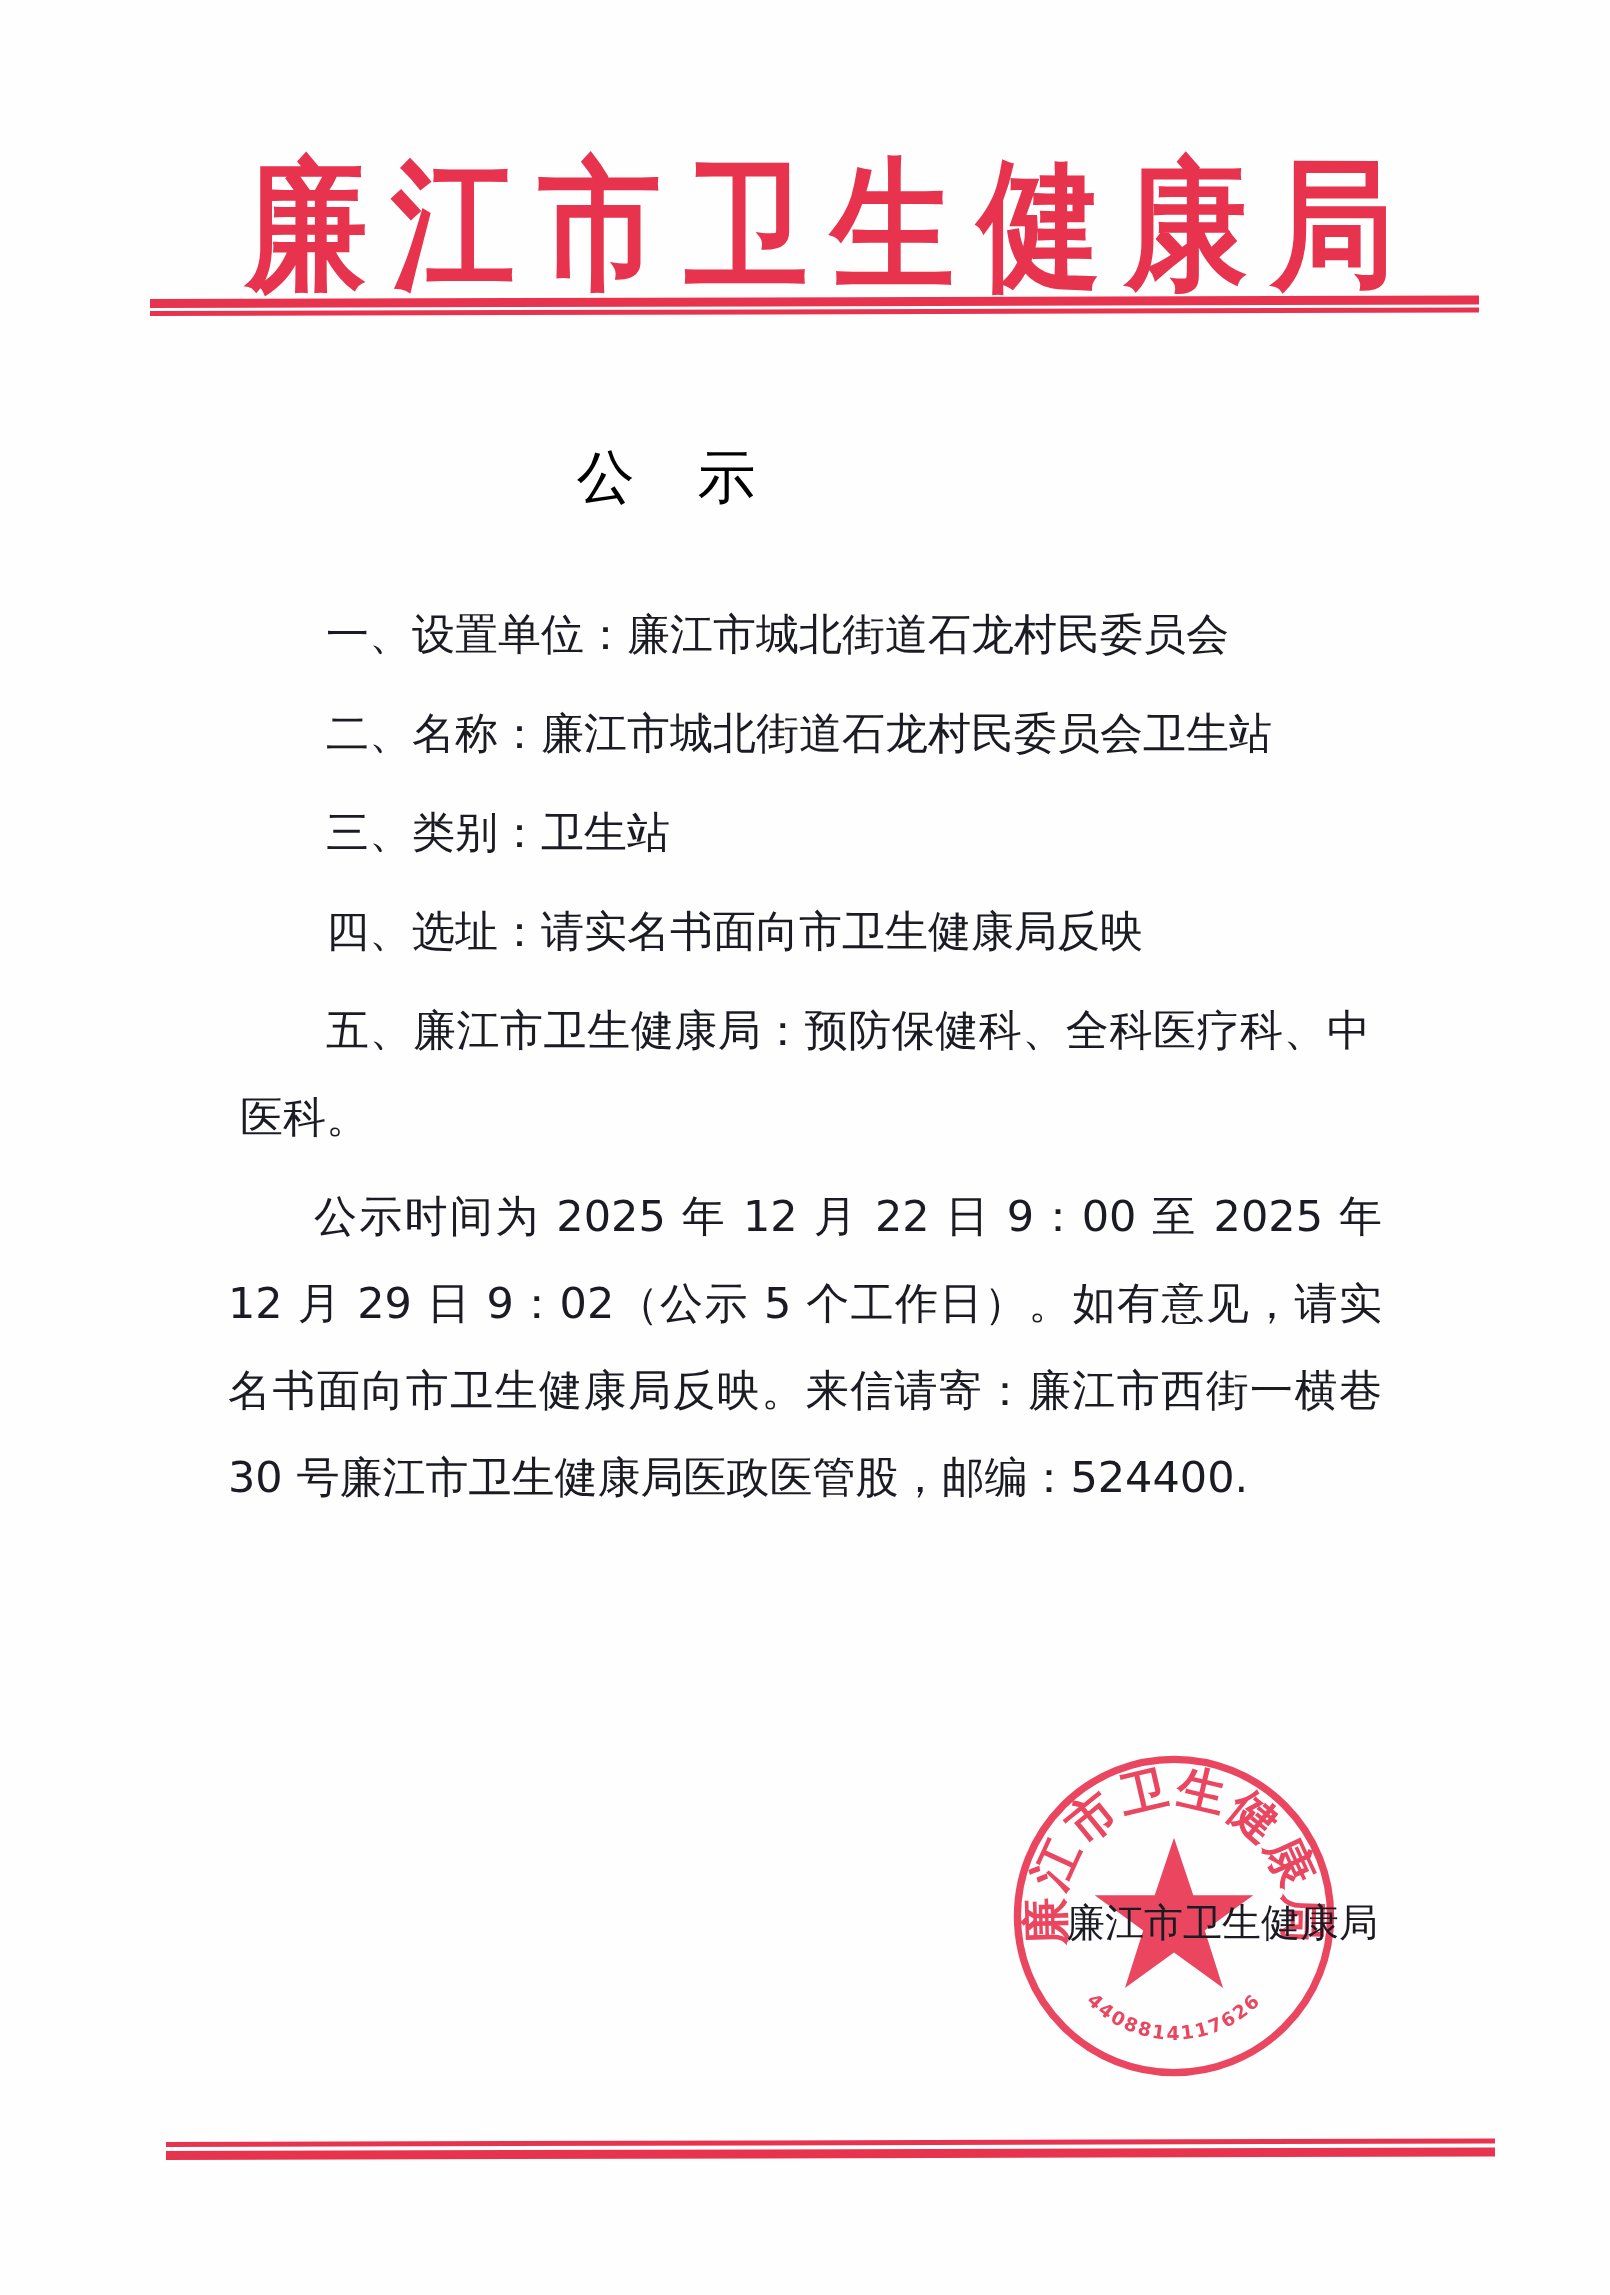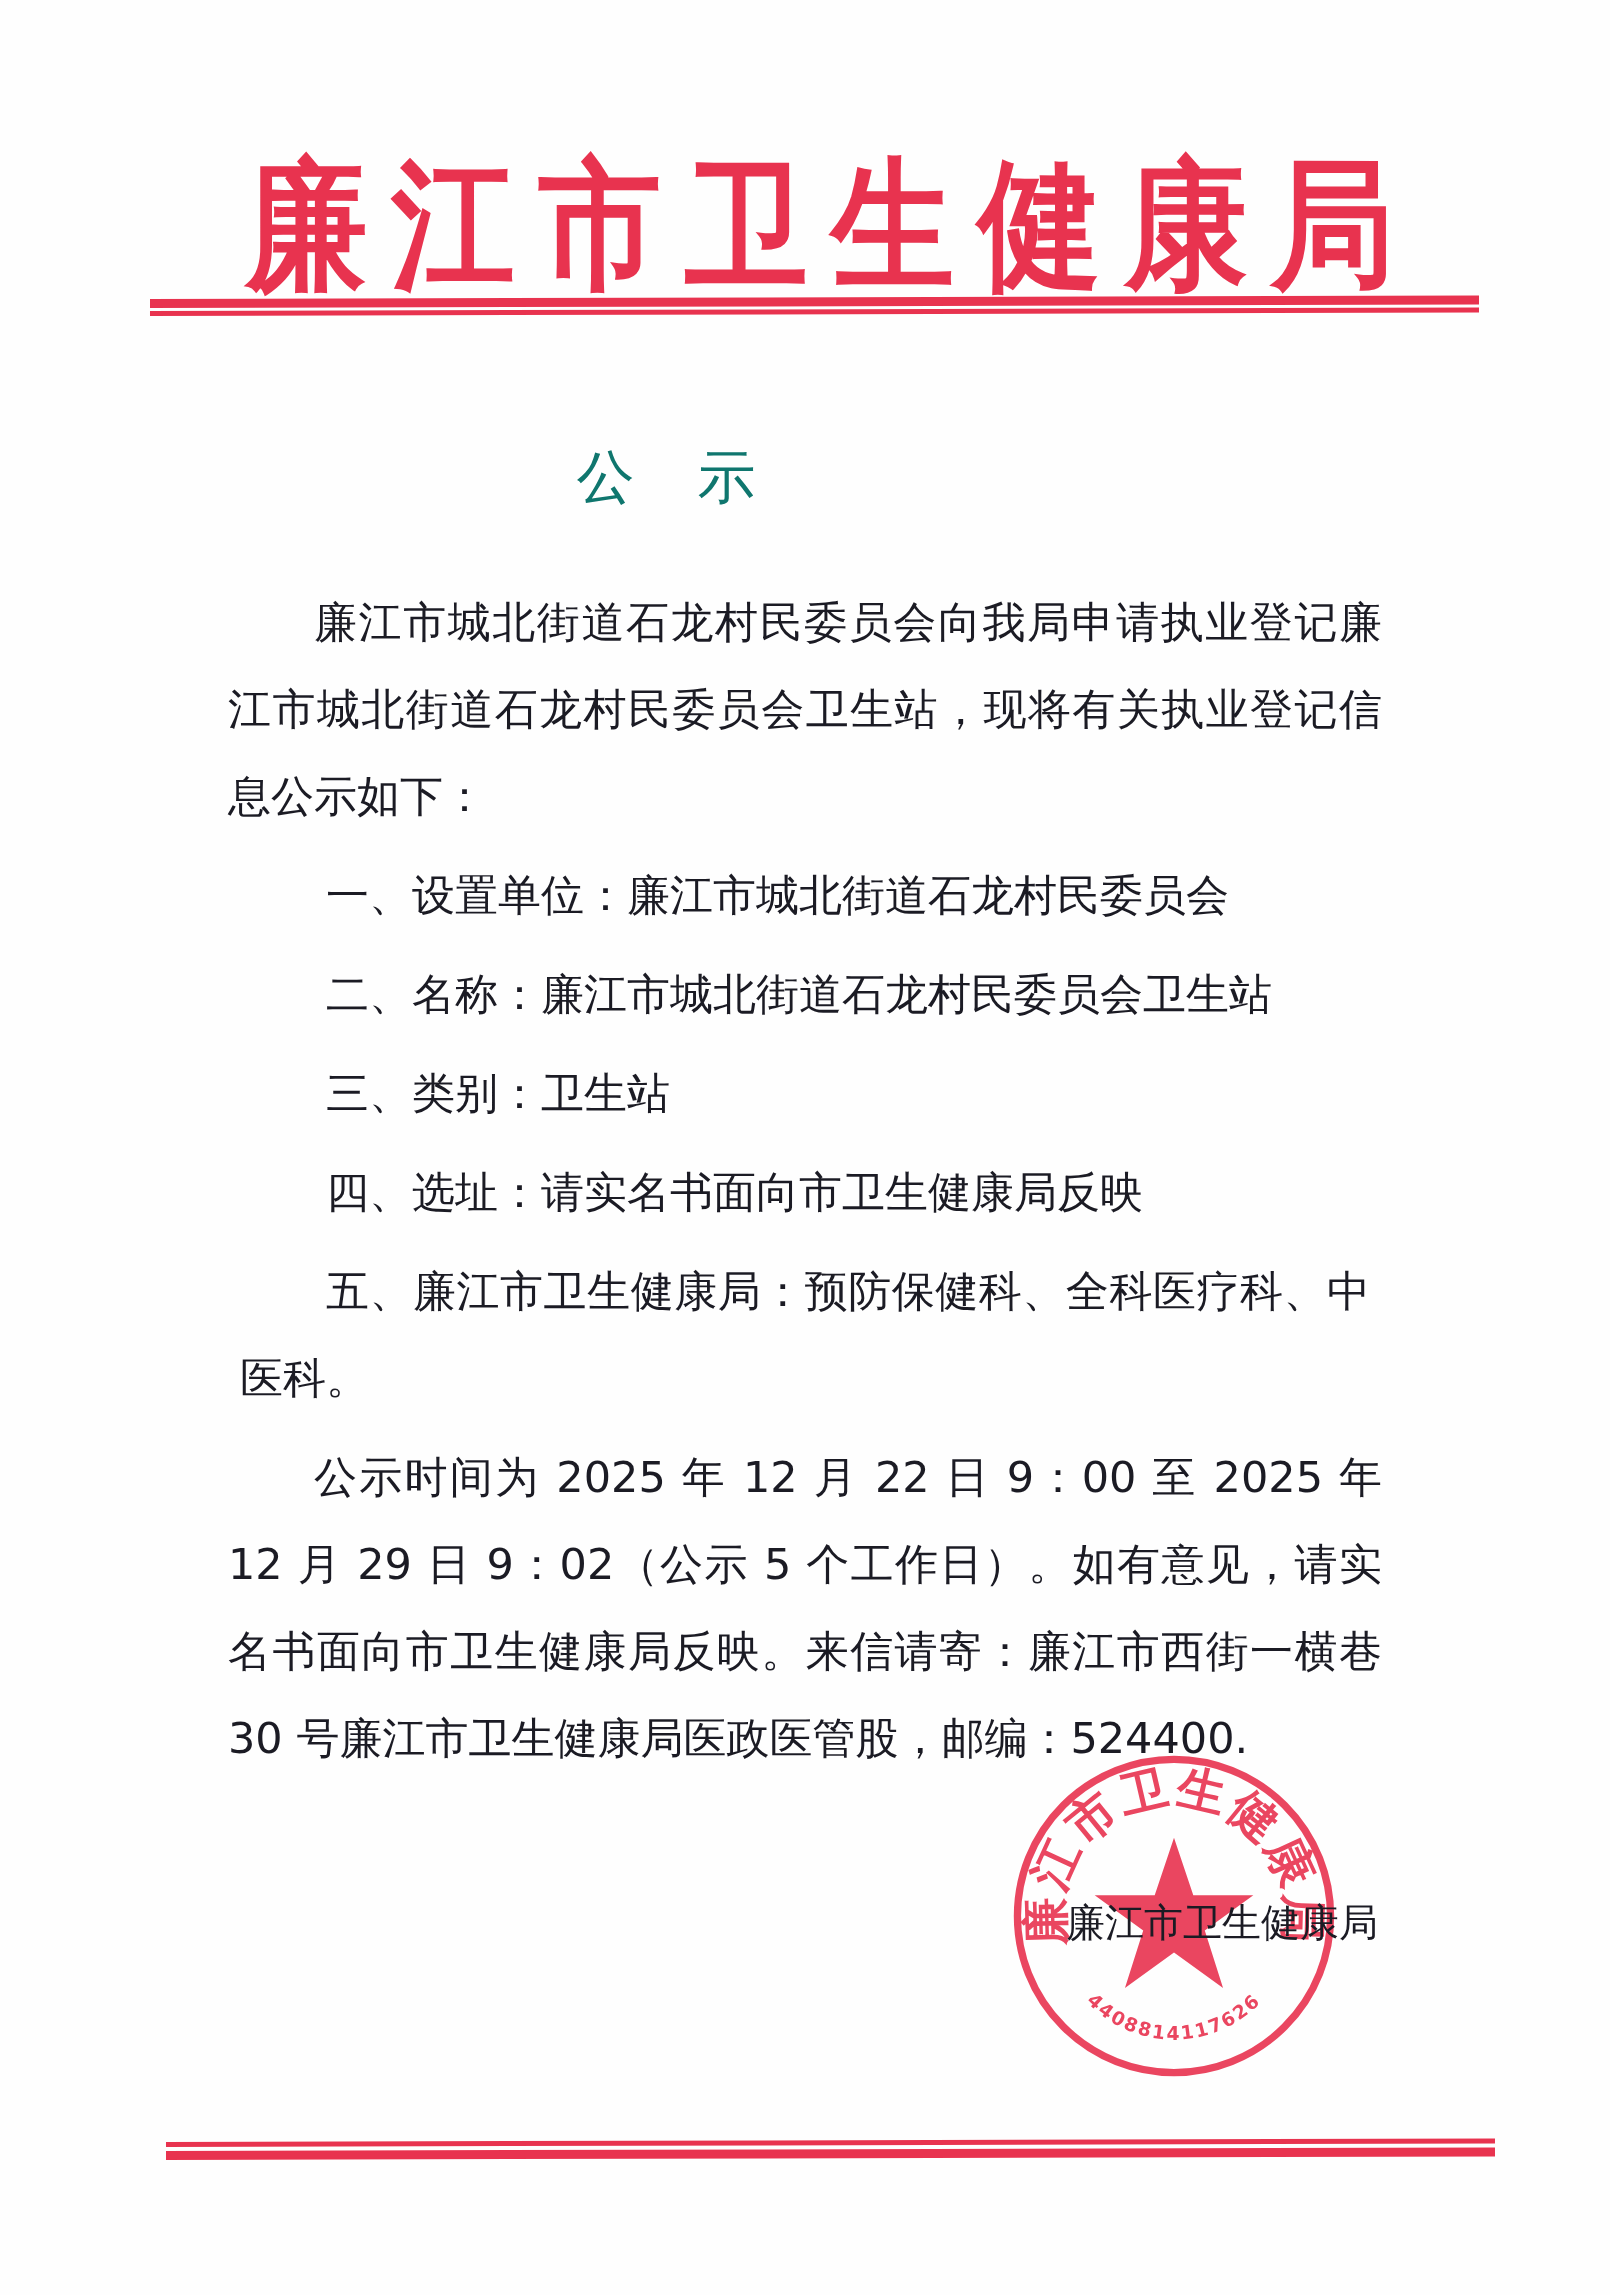--- a/index.html
+++ b/index.html
@@ -70,21 +70,21 @@
       position: absolute;
       left: 0;
       top: 439px;
       width: 1332px;
       text-align: center;
       font-size: 58px;
       letter-spacing: 63px;
       padding-left: 63px;
       box-sizing: border-box;
       font-family: "DejaVu Serif", "Liberation Serif", serif;
-      color: #0f766e;
+      color: #000000;
     }
     
     .body {
       position: absolute;
       left: 228px;
       top: 579px;
       width: 1154px;
       font-family: "DejaVu Sans", "Liberation Sans", sans-serif;
       font-size: 43px;
       line-height: 87px;
@@ -143,21 +143,20 @@
     <span>康</span>
     <span>局</span>
   </div>
 
   <div class="rule rule-top-thick"></div>
   <div class="rule rule-top-thin"></div>
 
   <div class="doc-title">公示</div>
 
   <div class="body">
-    <p class="para">廉江市城北街道石龙村民委员会向我局申请执业登记廉江市城北街道石龙村民委员会卫生站，现将有关执业登记信息公示如下：</p>
     <p class="item">一、设置单位：廉江市城北街道石龙村民委员会</p>
     <p class="item">二、名称：廉江市城北街道石龙村民委员会卫生站</p>
     <p class="item">三、类别：卫生站</p>
     <p class="item">四、选址：请实名书面向市卫生健康局反映</p>
     <p class="item">五、廉江市卫生健康局：预防保健科、全科医疗科、中医科。</p>
     <p class="para">公示时间为 2025 年 12 月 22 日 9：00 至 2025 年 12 月 29 日 9：02（公示 5 个工作日）。如有意见，请实名书面向市卫生健康局反映。来信请寄：廉江市西街一横巷 30 号廉江市卫生健康局医政医管股，邮编：524400.</p>
   </div>
 
   <div class="stamp">
     <svg width="334" height="334" viewBox="0 0 640 640" xmlns="http://www.w3.org/2000/svg">

